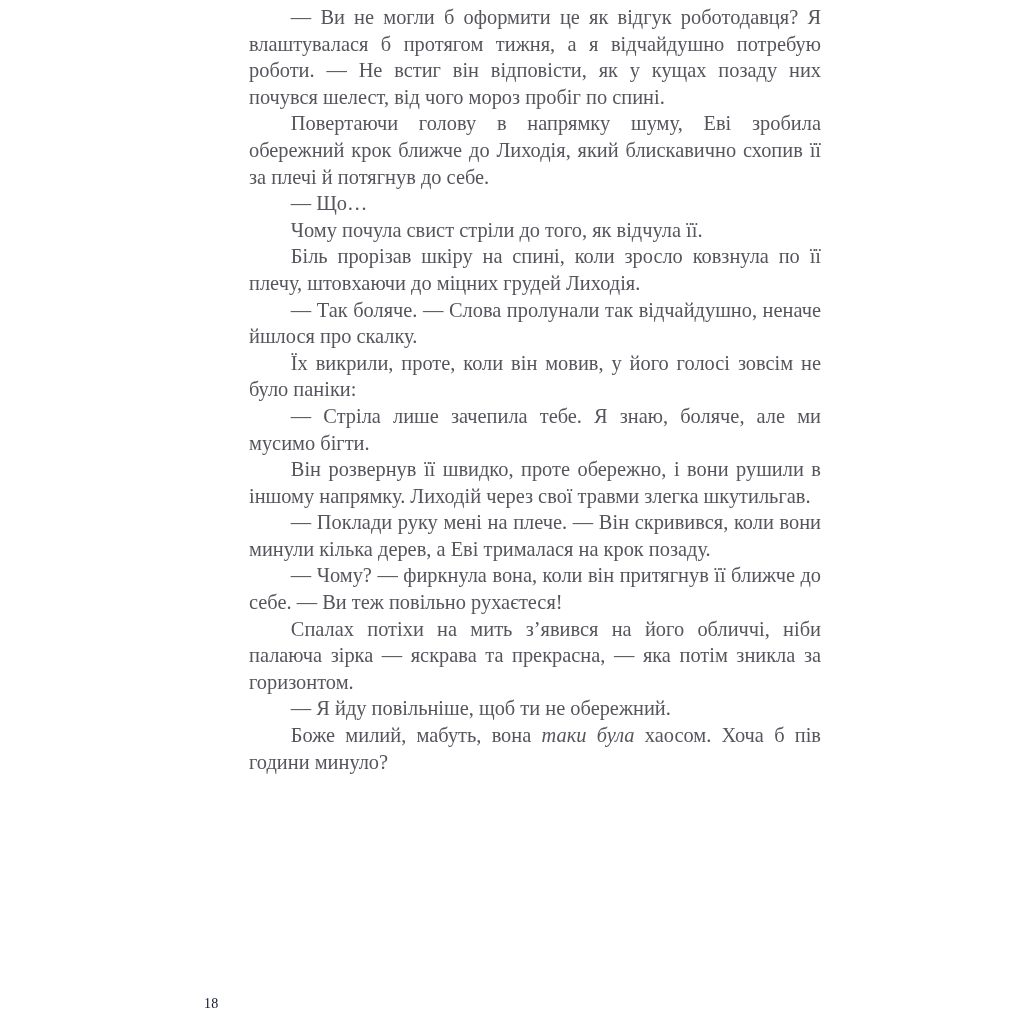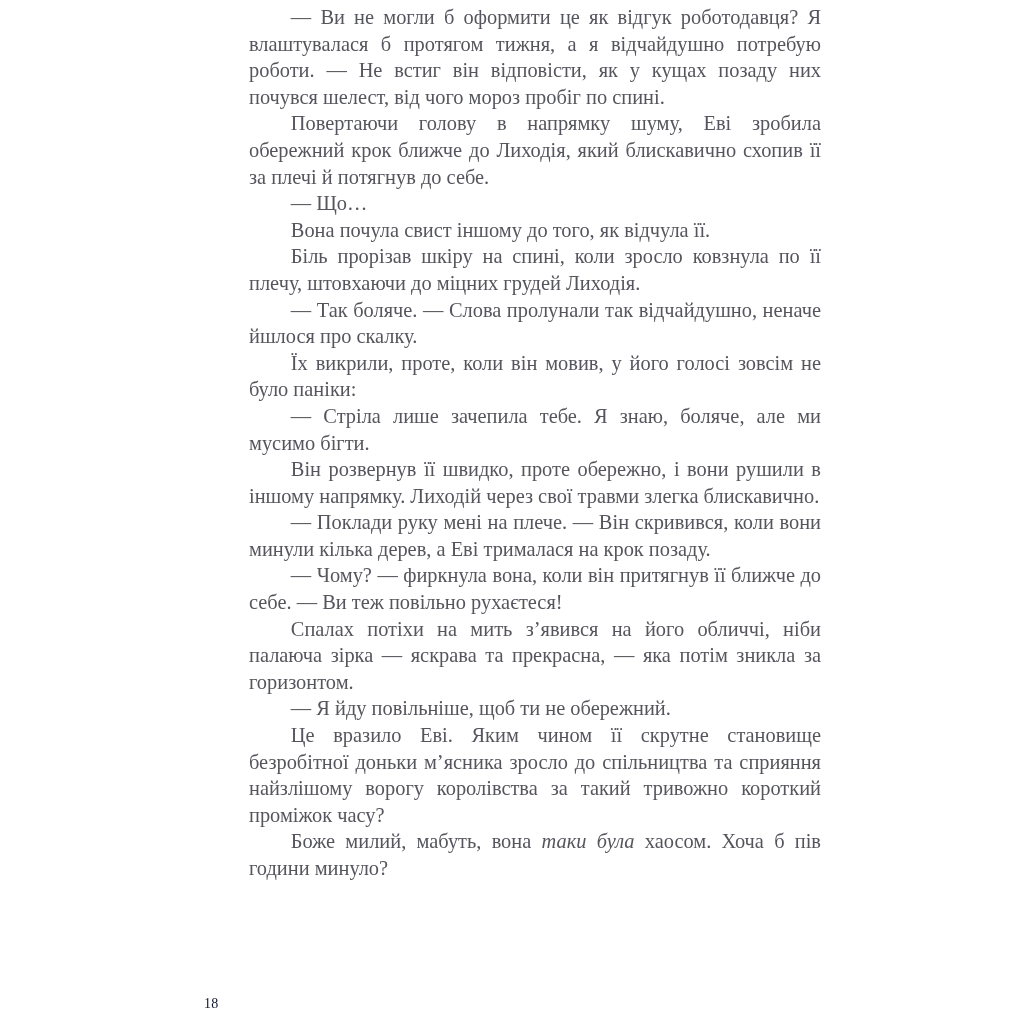--- a/index.html
+++ b/index.html
@@ -59,29 +59,28 @@
 </style>
 </head>
 <body>
 
 <div class="page">
 
   <div class="text-block">
       <p><span>— Ви не могли б оформити це як відгук роботодавця? Я влаштувалася б протягом тижня, а я відчайдушно потребую роботи. — Не встиг він відповісти, як у кущах позаду них почувся шелест, від чого мороз пробіг по спині.</span></p>
       <p><span>Повертаючи голову в напрямку шуму, Еві зробила обережний крок ближче до Лиходія, який блискавично схопив її за плечі й потягнув до себе.</span></p>
       <p><span>— Що…</span></p>
-      <p><span>Вона почула свист іншому до того, як відчула її.</span></p>
+      <p><span>Чому почула свист стріли до того, як відчула її.</span></p>
       <p><span>Біль прорізав шкіру на спині, коли зросло ковзнула по її плечу, штовхаючи до міцних грудей Лиходія.</span></p>
       <p><span>— Так боляче. — Слова пролунали так відчайдушно, неначе йшлося про скалку.</span></p>
       <p><span>Їх викрили, проте, коли він мовив, у його голосі зовсім не було паніки:</span></p>
       <p><span>— Стріла лише зачепила тебе. Я знаю, боляче, але ми мусимо бігти.</span></p>
-      <p><span>Він розвернув її швидко, проте обережно, і вони рушили в іншому напрямку. Лиходій через свої травми злегка блискавично.</span></p>
+      <p><span>Він розвернув її швидко, проте обережно, і вони рушили в іншому напрямку. Лиходій через свої травми злегка шкутильгав.</span></p>
       <p><span>— Поклади руку мені на плече. — Він скривився, коли вони минули кілька дерев, а Еві трималася на крок позаду.</span></p>
       <p><span>— Чому? — фиркнула вона, коли він притягнув її ближче до себе. — Ви теж повільно рухаєтеся!</span></p>
       <p><span>Спалах потіхи на мить з’явився на його обличчі, ніби палаюча зірка — яскрава та прекрасна, — яка потім зникла за горизонтом.</span></p>
       <p><span>— Я йду повільніше, щоб ти не обережний.</span></p>
-      <p><span>Це вразило Еві. Яким чином її скрутне становище безробітної доньки м’ясника зросло до спільництва та сприяння найзлішому ворогу королівства за такий тривожно короткий проміжок часу?</span></p>
       <p><span>Боже милий, мабуть, вона </span><span class="italic">таки була</span><span> хаосом. Хоча б пів години минуло?</span></p>
     </div>
 
   <div class="folio">18</div>
 
 </div>
 
 </body></html>

